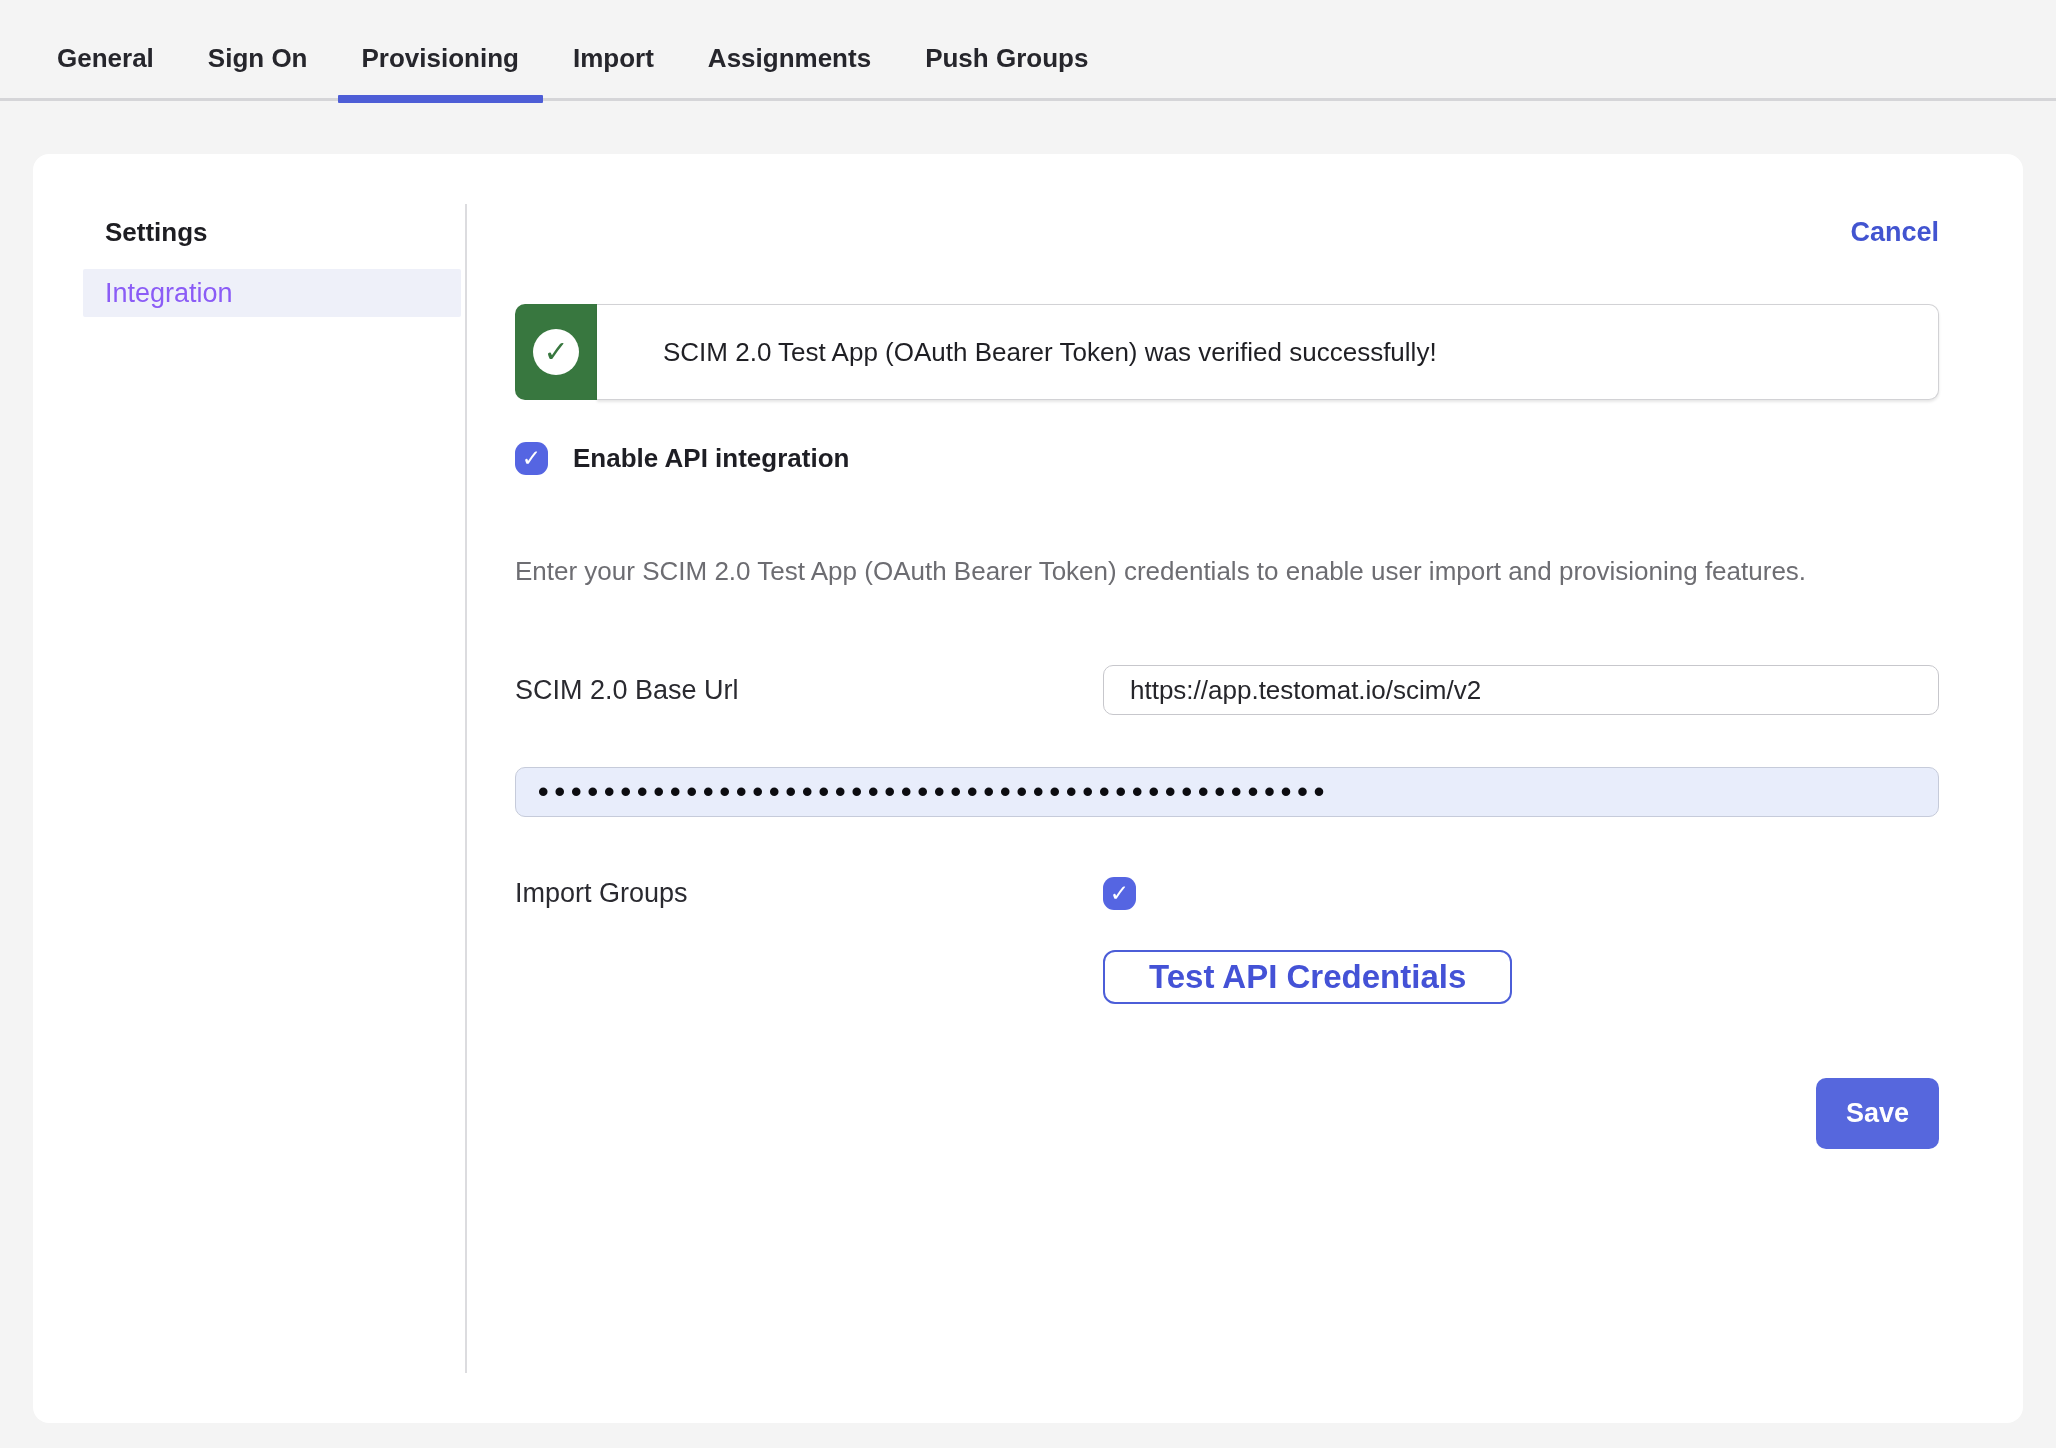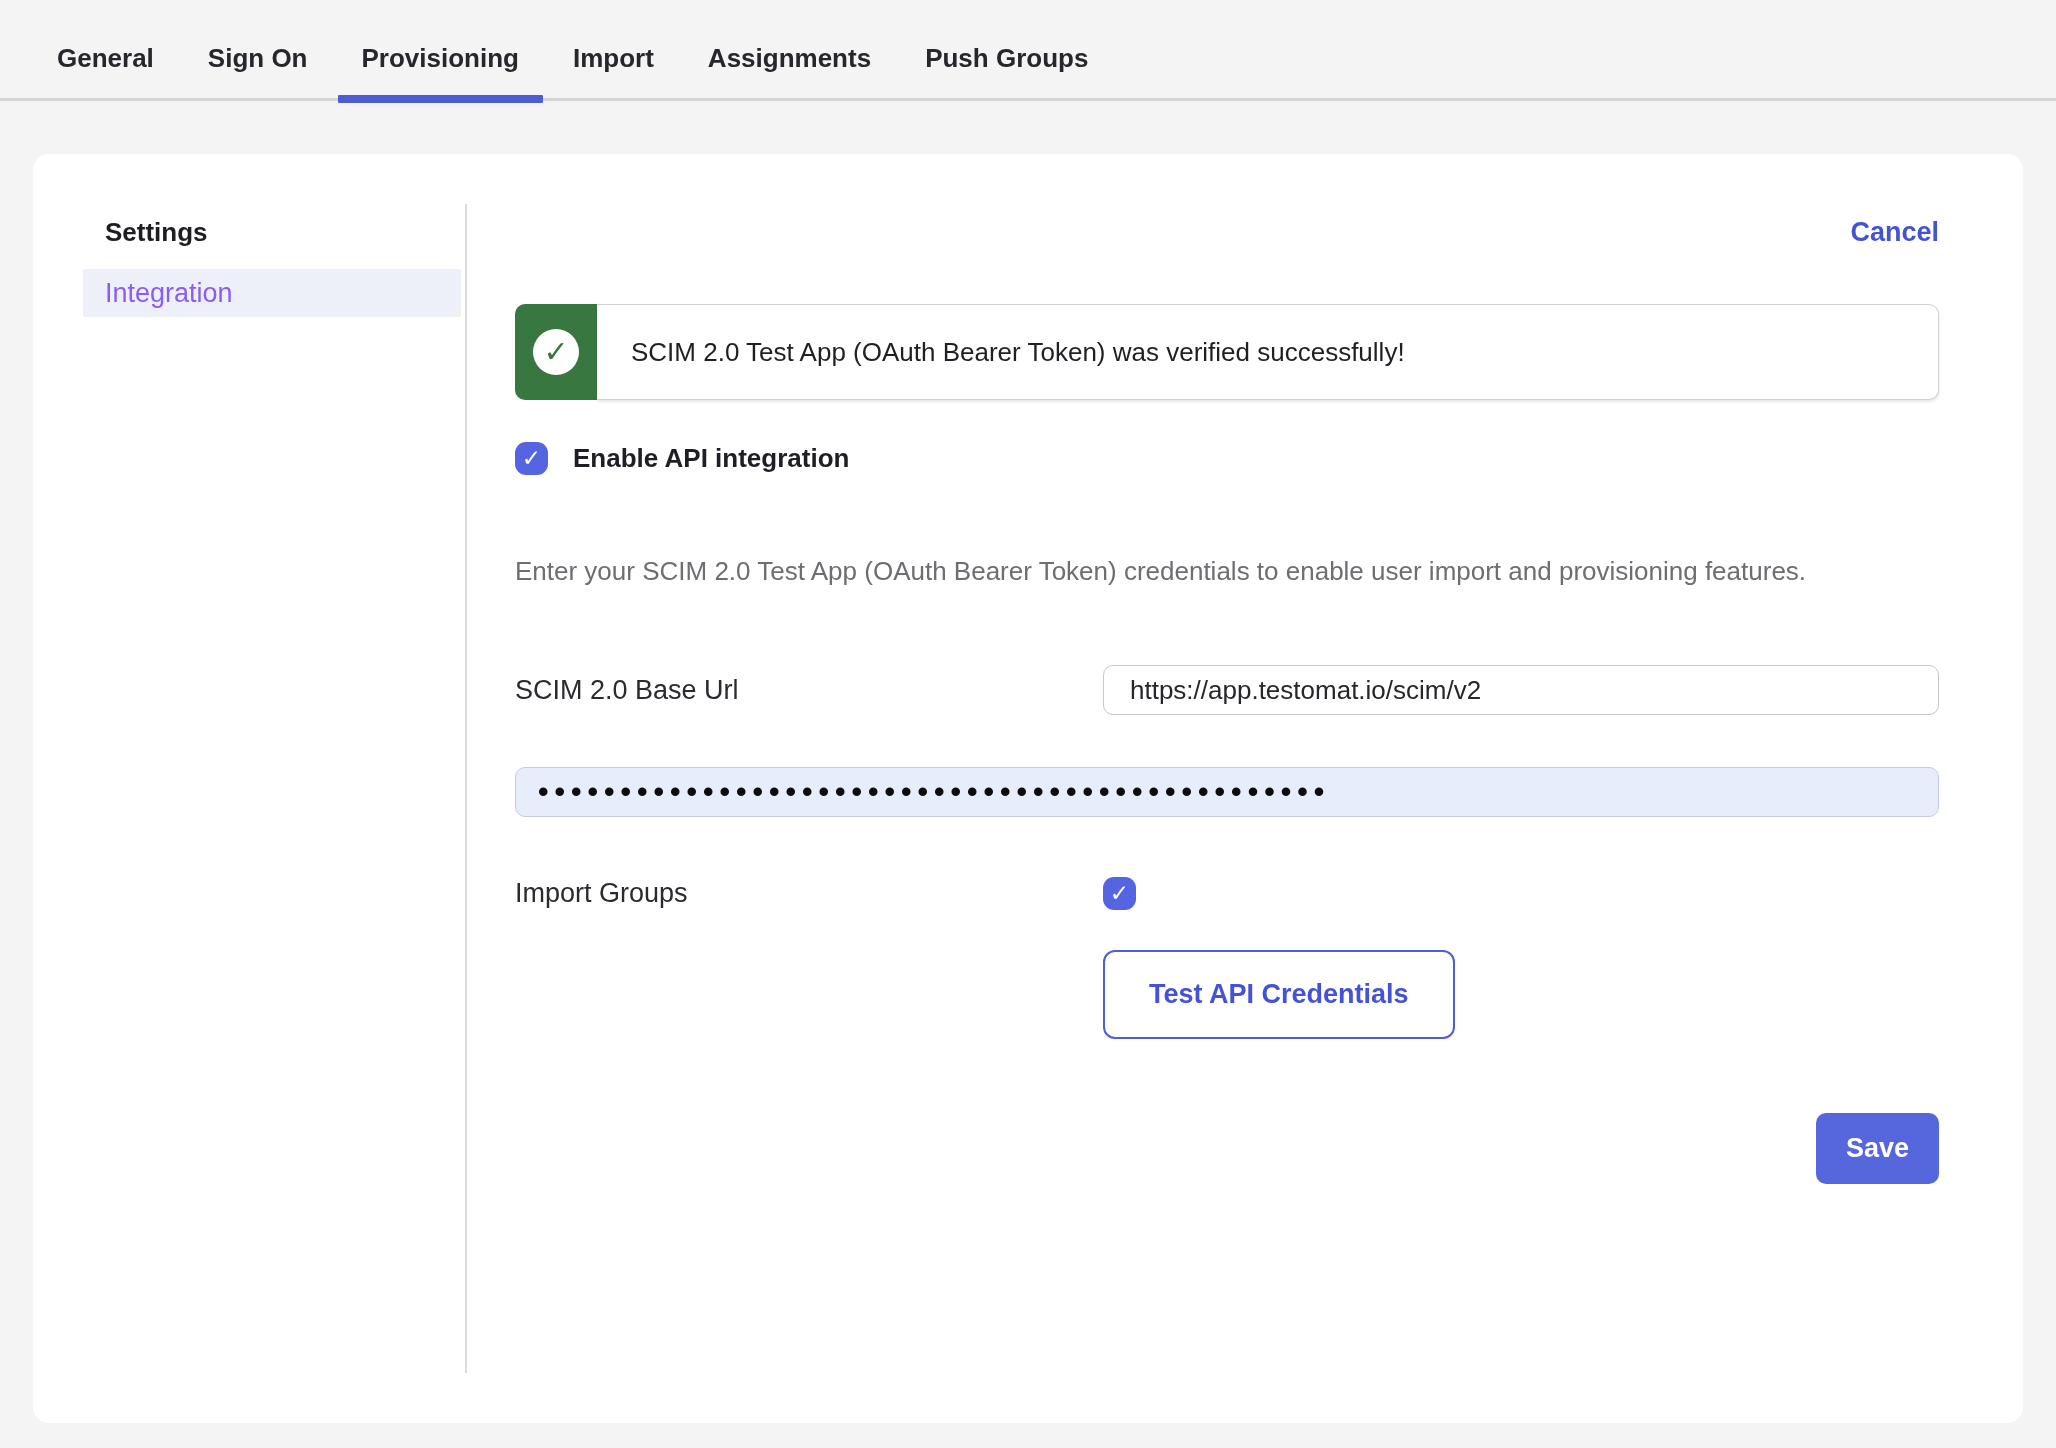--- a/index.html
+++ b/index.html
@@ -124,21 +124,21 @@
     line-height: 1;
   }
   .banner-body {
     flex: 1;
     border: 1px solid #d2d2d5;
     border-left: none;
     border-radius: 0 10px 10px 0;
     box-shadow: 0 2px 3px rgba(0,0,0,0.10);
     display: flex;
     align-items: center;
-    padding-left: 34px;
+    padding-left: 66px;
     font-size: 26px;
     color: #1f1f24;
     background: #ffffff;
   }
 
   
   .checkbox {
     width: 33px; height: 33px;
     border-radius: 11px;
     background: #5565e2;
@@ -208,27 +208,27 @@
     background: #e8edfb;
     border-color: #c6cbda;
     color: #0c0c10;
     font-weight: 700;
     font-size: 30px;
     letter-spacing: 6px;
     padding: 0 22px;
   }
 
   .test-btn {
-    height: 89px;
+    height: 54px;
     padding: 0 44px;
     background: #ffffff;
     border: 2.5px solid #4c5ed8;
     border-radius: 12px;
     color: #4452d6;
-    font-size: 27px;
+    font-size: 33px;
     font-weight: 700;
     font-family: "Liberation Sans", "DejaVu Sans", sans-serif;
     cursor: pointer;
   }
 
   .save-row {
     margin-top: 74px;
     display: flex;
     justify-content: flex-end;
   }

